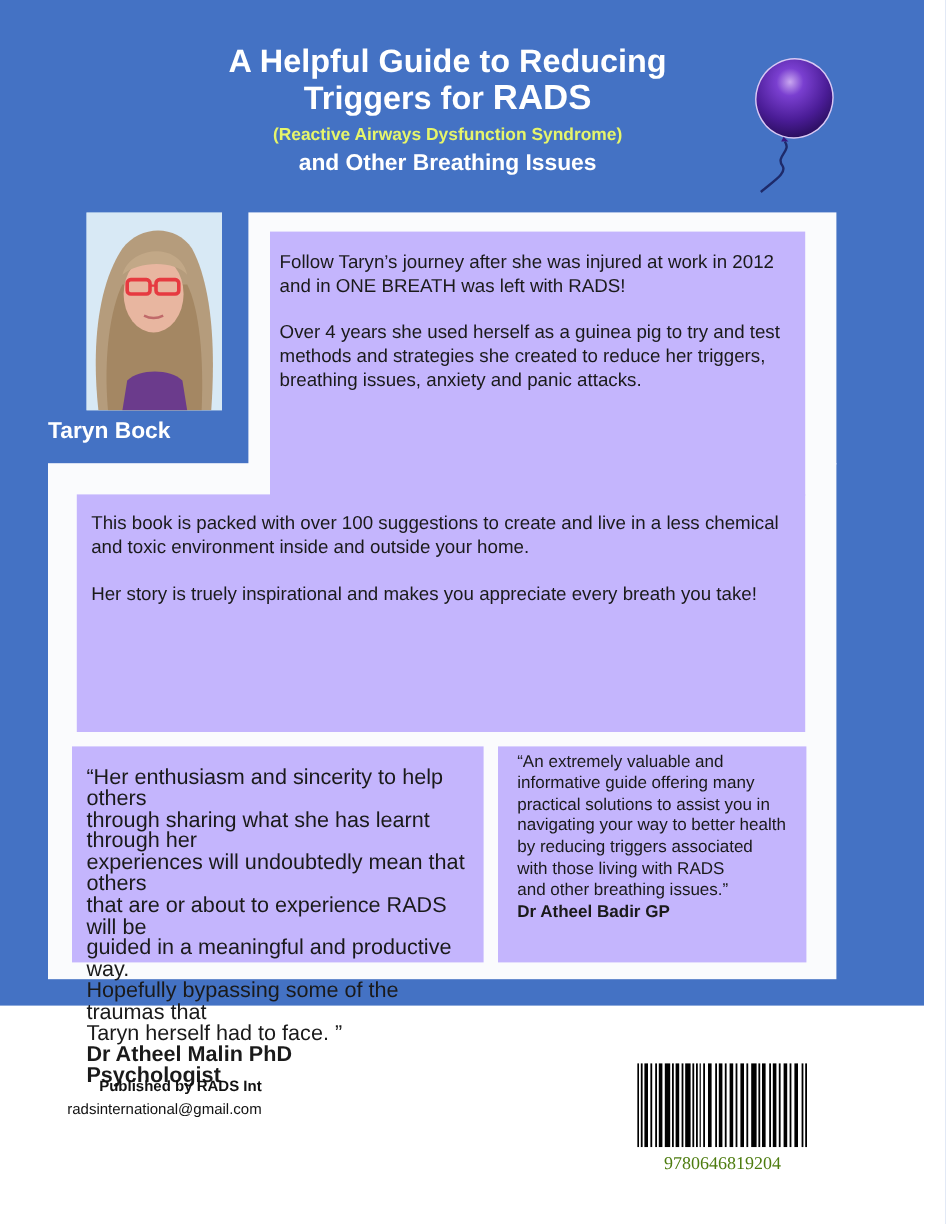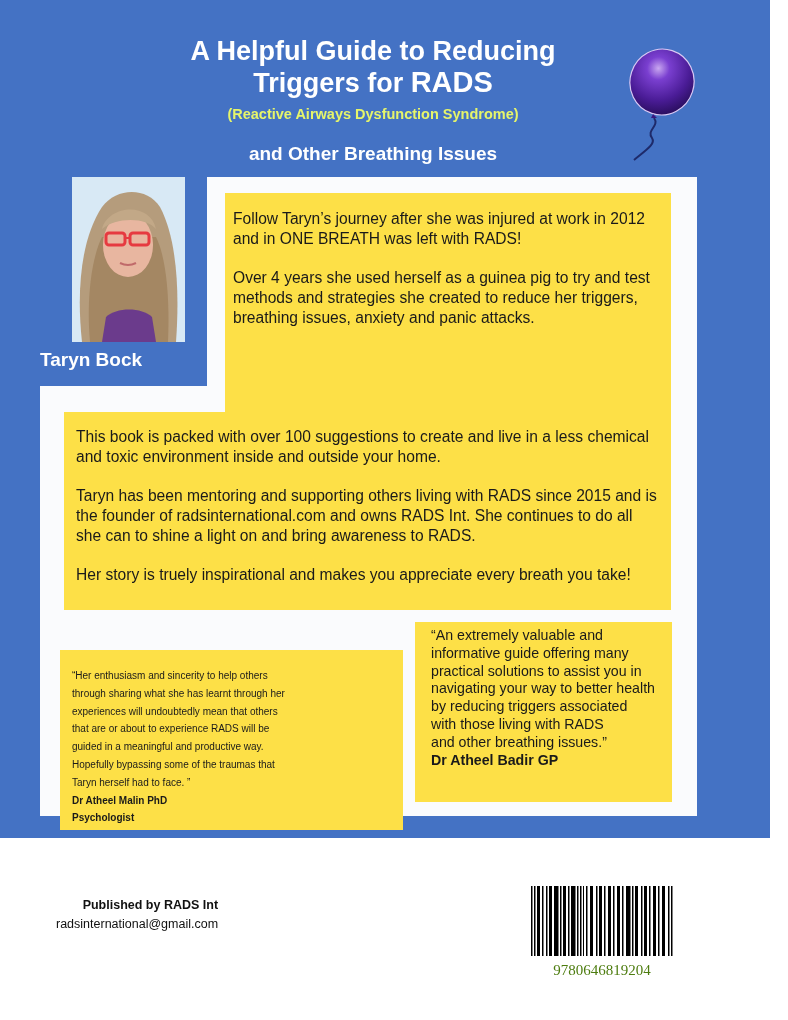--- a/index.html
+++ b/index.html
@@ -6,38 +6,38 @@
   html, body { width: 788px; height: 1020px; background: #ffffff; overflow: hidden; }
   body { position: relative; font-family: "Liberation Sans", sans-serif; }
 
   .blue-panel { position: absolute; left: 0; top: 0; width: 770px; height: 838px; background: #4472c4; }
 
   .title-block { position: absolute; left: 100px; top: 36px; width: 546px; text-align: center; color: #ffffff; font-weight: bold; }
   .title-line1 { font-size: 27px; line-height: 31px; }
   .title-line2 { font-size: 27px; line-height: 31px; }
   .title-line2 .rads { font-size: 29px; }
   .title-sub { font-size: 14.5px; line-height: 20px; color: #e6f56a; margin-top: 5px; }
-  .title-line4 { font-size: 19px; line-height: 24px; margin-top: 18px; }
+  .title-line4 { font-size: 19px; line-height: 24px; margin-top: 2px; }
 
   .balloon { position: absolute; left: 626px; top: 48px; width: 72px; height: 116px; }
 
   
   .frame-top { position: absolute; left: 207px; top: 177px; width: 490px; height: 210px; background: #fafbfd; }
   .frame-main { position: absolute; left: 40px; top: 386px; width: 657px; height: 430px; background: #fafbfd; }
 
   .photo-block { position: absolute; left: 72px; top: 177px; width: 113px; height: 165px; background: #cfe3f2; overflow: hidden; }
   .author-name { position: absolute; left: 40px; top: 349px; width: 180px; text-align: left; color: #ffffff; font-weight: bold; font-size: 19px; }
 
-  .box { position: absolute; background: #fde047; color: #1a1a1a; }
+  .box { position: absolute; background: #c4b5fd; color: #1a1a1a; }
   .box-intro { left: 225px; top: 193px; width: 446px; height: 220px; padding: 16px 8px 0 8px; font-size: 15.6px; line-height: 20px; }
   .box-intro-ext { left: 64px; top: 412px; width: 607px; height: 198px; }
   .box-body { left: 64px; top: 413px; width: 607px; padding: 14px 12px 0 12px; font-size: 15.6px; line-height: 20px; background: transparent; }
   .box-intro p, .box-body p { margin-bottom: 19px; }
 
-  .box-quote1 { left: 60px; top: 622px; width: 343px; height: 180px; padding: 17px 8px 0 12px; font-size: 10px; line-height: 17.8px; margin-top: 28px; }
+  .box-quote1 { left: 60px; top: 622px; width: 343px; height: 180px; padding: 17px 8px 0 12px; font-size: 18px; line-height: 17.8px; }
   .box-quote2 { left: 415px; top: 622px; width: 257px; height: 180px; padding: 5px 6px 0 16px; font-size: 14.2px; line-height: 17.8px; }
   .quote-text { white-space: pre-line; }
   .quote-author { font-weight: bold; white-space: pre-line; }
 
   .publisher { position: absolute; left: 56px; top: 896px; font-size: 12.5px; line-height: 19px; color: #111111; }
   .publisher .pub-name { font-weight: bold; text-align: right; }
 
   .barcode { position: absolute; left: 531px; top: 886px; width: 142px; height: 70px; }
   .isbn { position: absolute; left: 531px; top: 962px; width: 142px; text-align: center; font-family: "Liberation Serif", serif; font-size: 15px; color: #4d7c0f; }
 </style>
@@ -88,21 +88,20 @@
 </div>
 <div class="author-name">Taryn Bock</div>
 
 <div class="box box-intro-ext"></div>
 <div class="box box-intro">
   <p>Follow Taryn’s journey after she was injured at work in 2012 and in ONE BREATH was left with RADS!</p>
   <p>Over 4 years she used herself as a guinea pig to try and test methods and strategies she created to reduce her triggers, breathing issues, anxiety and panic attacks.</p>
 </div>
 <div class="box box-body">
   <p>This book is packed with over 100 suggestions to create and live in a less chemical and toxic environment inside and outside your home.</p>
-  <p>Taryn has been mentoring and supporting others living with RADS since 2015 and is the founder of radsinternational.com and owns RADS Int.  She continues to do all she can to shine a light on and bring awareness to RADS.</p>
   <p>Her story is truely inspirational and makes you appreciate every breath you take!</p>
 </div>
 
 <div class="box box-quote1">
   <div class="quote-text">“Her enthusiasm and sincerity to help others
  through sharing what she has learnt through her
  experiences will undoubtedly mean that others
  that are or about to experience RADS will be
  guided in a meaningful and productive way.
  Hopefully bypassing some of the traumas that

